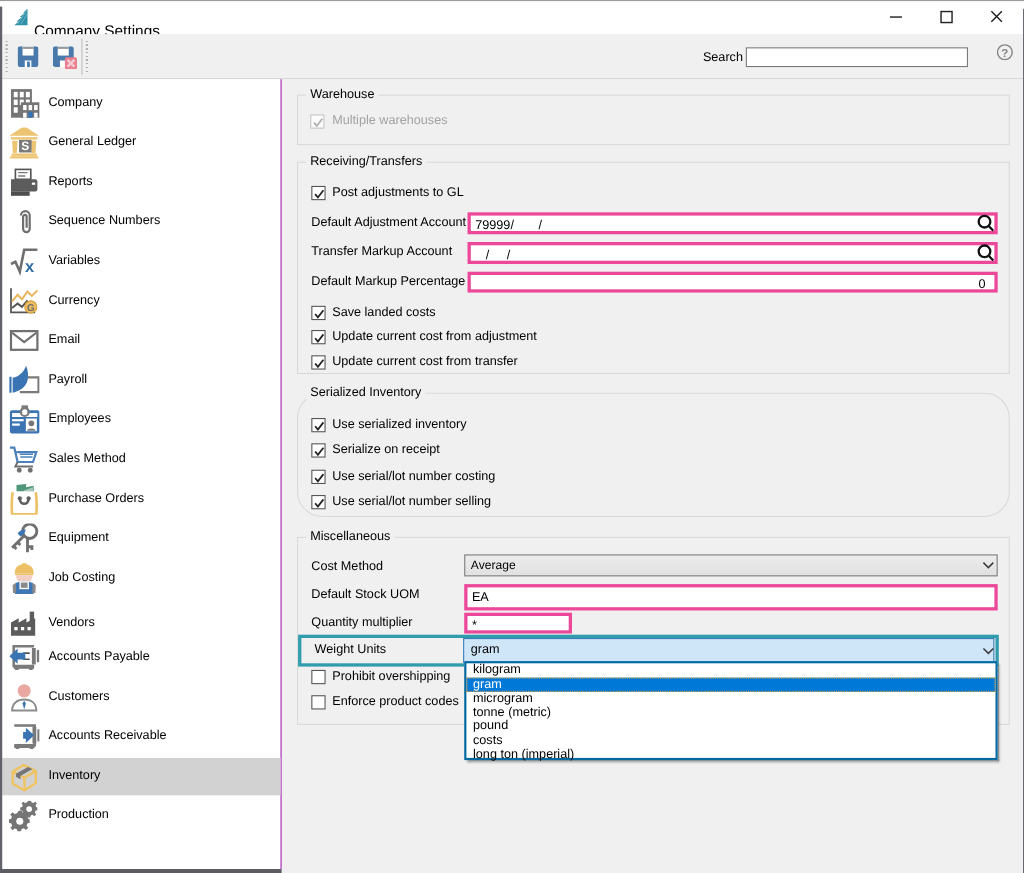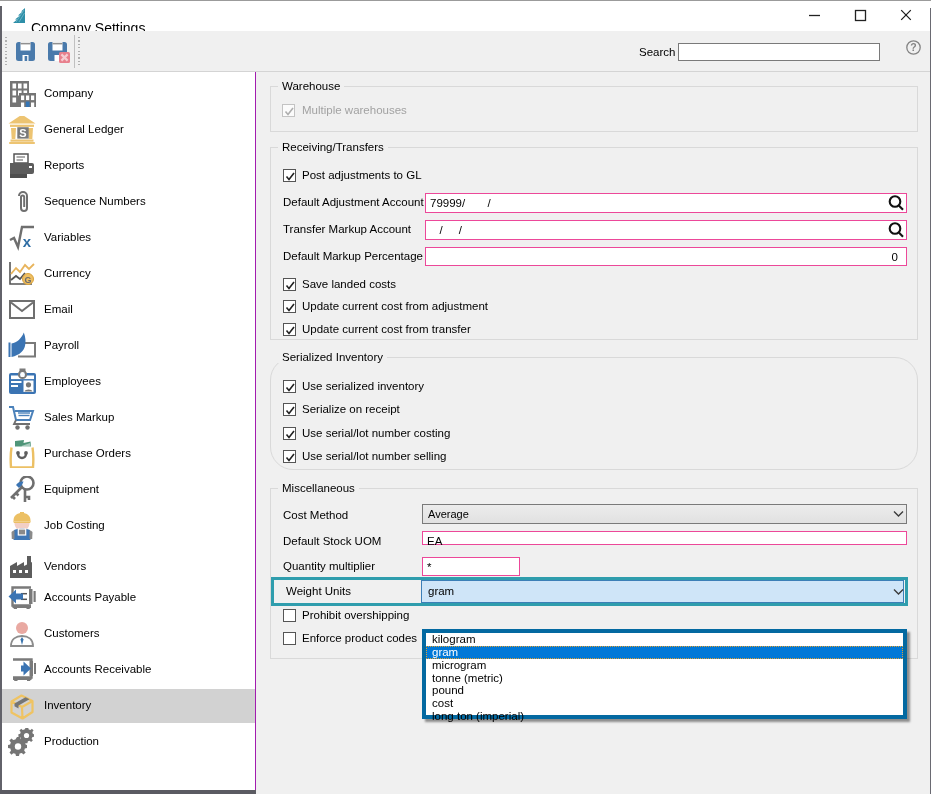--- a/index.html
+++ b/index.html
@@ -24,21 +24,21 @@
 .sbitem.sel { background:#d2d2d2; }
 .sbitem .icon { position:absolute; left:6px; top:3px; width:28px; height:28px; }
 .sbitem .lbl { position:absolute; left:42px; top:10px; font-size:11.5px; }
 
 #content { left:256px; top:72px; width:674px; height:718px; background:#f0f0f0; }
 .gbox { position:absolute; border:1px solid #d9d9d9; }
 .gbox .glbl { position:absolute; top:-7px; left:7px; background:#f0f0f0; padding:0 4px; font-size:11.5px; }
 .cb { position:absolute; width:13px; height:13px; background:#fff; border:1px solid #555; }
 .cb svg { position:absolute; left:0; top:0; }
 .cbl { position:absolute; font-size:11.5px; line-height:13px; }
-.inp { position:absolute; background:#fff; border:1px solid #ec4899; font-size:11.5px; line-height:18px; padding-left:4px; }
+.inp { position:absolute; background:#fff; border:3px solid #ec4899; font-size:11.5px; line-height:18px; padding-left:4px; }
 .flbl { position:absolute; font-size:11.5px; }
 .combo { position:absolute; background:linear-gradient(#ececec,#e1e1e1); border:1px solid #7a7a7a; font-size:11px; }
 </style>
 </head>
 <body>
 <div class="abs" id="titlebar"></div>
 <div class="abs" id="title-text">Company Settings</div>
 <svg class="abs" style="left:13px; top:7px;" width="13" height="17" viewBox="0 0 13 17">
   <path d="M12 1 L12 16 L0 16 L4 12.5 L2 12.5 L7 8.5 L5 8.5 L9.5 4.5 L8 4.5 Z" fill="#2e8fa8"></path>
     <path d="M11 3 L3 15 M11.5 6 L6 15" stroke="#7fc0d0" stroke-width="0.7" fill="none"></path>
@@ -179,21 +179,21 @@
     </div>
 <div class="sbitem" style="top:329px;">
       <svg class="icon" viewBox="0 0 28 28">
   <path d="M1 3 H5 L8 16 H22 L25 7 H7" fill="none" stroke="#4a81ba" stroke-width="2"></path>
   <path d="M8 16 L6 20 H22" fill="none" stroke="#6f6f6f" stroke-width="1.8"></path>
   <circle cx="9.5" cy="23.5" r="2.2" fill="#6f6f6f"></circle>
         <circle cx="19.5" cy="23.5" r="2.2" fill="#6f6f6f"></circle>
   <line x1="10" y1="9" x2="22" y2="9" stroke="#4a81ba" stroke-width="1.4"></line>
         <line x1="10.5" y1="11.5" x2="21.5" y2="11.5" stroke="#4a81ba" stroke-width="1.4"></line>
 </svg>
-      <span class="lbl">Sales Markup</span>
+      <span class="lbl">Sales Method</span>
     </div>
 <div class="sbitem" style="top:365px;">
       <svg class="icon" viewBox="0 0 28 28">
   <path d="M7 6.5 L7 1 L16 0 L15.5 3 L22.5 1.5 L23 6.5 Z" fill="#4f9579"></path>
   <path d="M13.5 6 L22 3 L22.5 6.5 L14 7 Z" fill="#fff" opacity="0.5"></path>
   <path d="M3.5 7.5 C2.5 14 2.5 21 3 27.5 H25 C25.5 21 25.5 14 24.5 7.5" fill="#fff" stroke="#ecc064" stroke-width="2.4"></path>
   <path d="M10 13.5 C10 19.5 18 19.5 18 13.5" fill="none" stroke="#5f5f5f" stroke-width="2.4"></path>
   <circle cx="10" cy="13" r="1.9" fill="#5f5f5f"></circle>
         <circle cx="18" cy="13" r="1.9" fill="#5f5f5f"></circle>
 </svg>
@@ -371,37 +371,37 @@
 
   <div class="gbox" style="left:14px; top:416px; width:648px; height:171px;">
       <span class="glbl">Miscellaneous</span>
     </div>
   <div class="flbl" style="left:27px; top:437px;">Cost Method</div>
   <div class="combo" style="left:166px; top:432px; width:485px; height:20px; line-height:18px; padding-left:5px;">Average</div>
   <svg class="abs" style="left:637px; top:438px;" width="11" height="8" viewBox="0 0 11 8">
       <path d="M1 1.5 L5.5 6 L10 1.5" fill="none" stroke="#3c3c3c" stroke-width="1.4"></path>
     </svg>
   <div class="flbl" style="left:27px; top:463px;">Default Stock UOM</div>
-  <div class="inp" style="left:166px; top:459px; width:485px; height:14px;">EA</div>
+  <div class="inp" style="left:166px; top:459px; width:485px; height:24px;">EA</div>
   <div class="flbl" style="left:27px; top:488px;">Quantity multiplier</div>
   <div class="inp" style="left:166px; top:485px; width:98px; height:19px;">*</div>
 
   <div class="abs" style="left:15px; top:505px; width:637px; height:29px; border:3px solid #2f9dad; background:#f0f0f0;"></div>
   <div class="flbl" style="left:30px; top:513px;">Weight Units</div>
   <div class="abs" style="left:165px; top:508px; width:483px; height:23px; background:#cfe5f8; border:1px solid #3c7fb7; font-size:11.5px; line-height:21px; padding-left:6px;">gram</div>
   <svg class="abs" style="left:637px; top:516px;" width="11" height="8" viewBox="0 0 11 8">
       <path d="M1 1.5 L5.5 6 L10 1.5" fill="none" stroke="#3c3c3c" stroke-width="1.4"></path>
     </svg>
   <div class="cb" style="left:27px; top:537px;"></div>
   <div class="cbl" style="left:46px; top:537px;">Prohibit overshipping</div>
   <div class="cb" style="left:27px; top:560px;"></div>
   <div class="cbl" style="left:46px; top:560px;">Enforce product codes</div>
 
-  <div class="abs" style="left:166px; top:557px; width:485px; height:90px; background:#fff; border:4px solid #0369a1; box-shadow:2.5px 2.5px 2px rgba(60,60,60,0.55); z-index:20; font-size:11.5px;">
+  <div class="abs" style="left:166px; top:529px; width:485px; height:90px; background:#fff; border:2px solid #0369a1; box-shadow:2.5px 2.5px 2px rgba(60,60,60,0.55); z-index:20; font-size:11.5px;">
     <div style="height:12.85px; line-height:12.85px; padding-left:6px;">kilogram</div>
     <div style="height:12.85px; line-height:12.85px; padding-left:6px; background:#0078d7; color:#fff; outline:1px dotted #e0a030; outline-offset:-1px;">gram</div>
     <div style="height:12.85px; line-height:12.85px; padding-left:6px;">microgram</div>
     <div style="height:12.85px; line-height:12.85px; padding-left:6px;">tonne (metric)</div>
     <div style="height:12.85px; line-height:12.85px; padding-left:6px;">pound</div>
-    <div style="height:12.85px; line-height:12.85px; padding-left:6px;">cost</div>
+    <div style="height:12.85px; line-height:12.85px; padding-left:6px;">costs</div>
     <div style="height:12.85px; line-height:12.85px; padding-left:6px;">long ton (imperial)</div>
   </div>
 </div>
 
 </body></html>

